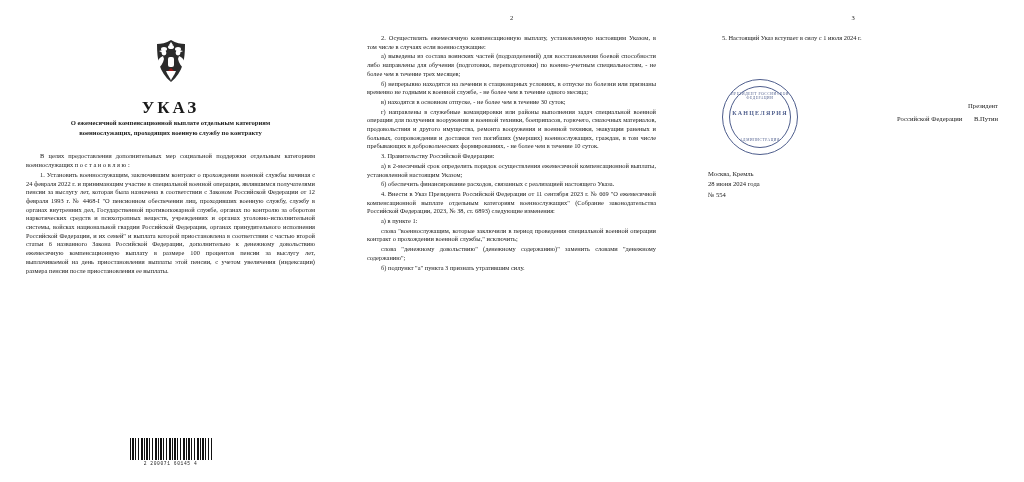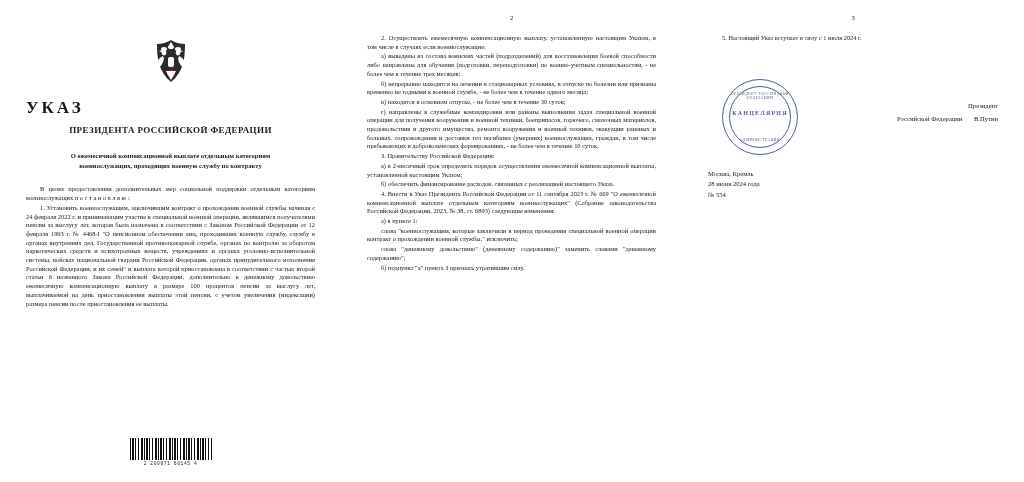--- a/index.html
+++ b/index.html
@@ -46,21 +46,21 @@
     margin-top: 16px;
     margin-bottom: 10px;
   }
   .emblem {
     display: inline-block;
     width: 42px;
     height: 46px;
   }
 
   .doc-title {
-    text-align: left;
+    text-align: center;
     font-size: 17px;
     font-weight: bold;
     letter-spacing: 3px;
     margin-top: 6px;
   }
   .doc-subtitle {
     text-align: center;
     font-size: 9px;
     font-weight: bold;
     letter-spacing: 0.4px;
@@ -205,21 +205,20 @@
             <rect x="18" y="19" width="6" height="10" rx="2" fill="#ffffff"></rect>
             <path d="M21 30 L17 34 L21 40 L25 34 Z" fill="#9b1a1a"></path>
 
             <path d="M16 33 C18 38 21 41 21 43 C21 41 24 38 26 33 Z" fill="#ffffff"></path>
           </g>
         </svg>
       </span>
     </div>
 
     <div class="doc-title">УКАЗ</div>
-    <div class="doc-subtitle">ПРЕЗИДЕНТА РОССИЙСКОЙ ФЕДЕРАЦИИ</div>
     <div class="doc-heading">О ежемесячной компенсационной выплате отдельным категориям военнослужащих, проходящих военную службу по контракту</div>
 
     <p class="body">В целях предоставления дополнительных мер социальной поддержки отдельным категориям военнослужащих п о с т а н о в л я ю :</p>
     <p class="body">1. Установить военнослужащим, заключившим контракт о прохождении военной службы начиная с 24 февраля 2022 г. и принимающим участие в специальной военной операции, являвшимся получателями пенсии за выслугу лет, которая была назначена в соответствии с Законом Российской Федерации от 12 февраля 1993 г. № 4468-I "О пенсионном обеспечении лиц, проходивших военную службу, службу в органах внутренних дел, Государственной противопожарной службе, органах по контролю за оборотом наркотических средств и психотропных веществ, учреждениях и органах уголовно-исполнительной системы, войсках национальной гвардии Российской Федерации, органах принудительного исполнения Российской Федерации, и их семей" и выплата которой приостановлена в соответствии с частью второй статьи 6 названного Закона Российской Федерации, дополнительно к денежному довольствию ежемесячную компенсационную выплату в размере 100 процентов пенсии за выслугу лет, выплачиваемой на день приостановления выплаты этой пенсии, с учетом увеличения (индексации) размера пенсии после приостановления ее выплаты.</p>
 
     <div class="barcode-wrap">
       <div class="barcode"></div>
       <div class="barcode-digits">2 200071 60145 4</div>
     </div>
   </div>

